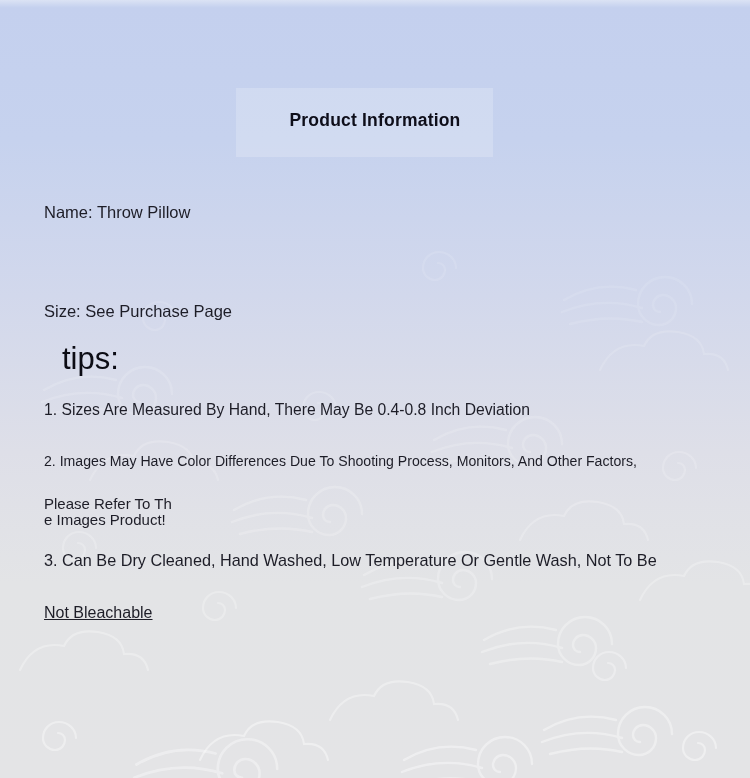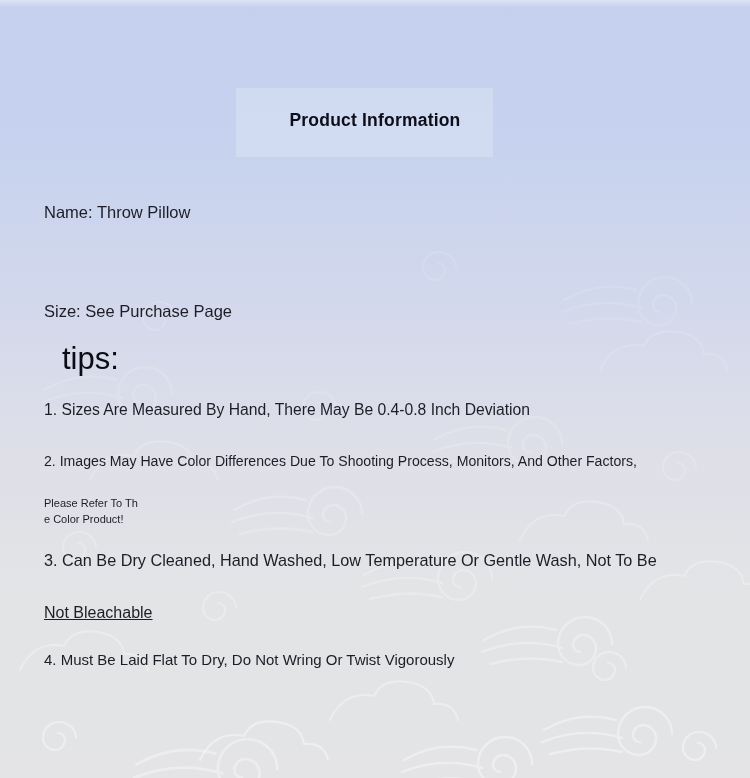--- a/index.html
+++ b/index.html
@@ -45,21 +45,21 @@
   .size-line{left:44px;top:302px;font-size:16.5px;}
   .tips-heading{
     position:absolute;left:44px;top:341px;
     font-family:Liberation Sans, sans-serif;
     font-size:31px;color:#0c0c14;margin-left:18px;
   }
   .tip-1{left:44px;top:401px;font-size:16px;transform:scaleX(0.98);transform-origin:0 50%;}
   .tip-2{left:44px;top:452px;font-size:15.5px;transform:scaleX(0.91);transform-origin:0 50%;}
   .tip-2-cont{
     position:absolute;left:44px;top:496px;
-    color:#1d1d27;font-size:11px;line-height:15.5px;
+    color:#1d1d27;font-size:15px;line-height:15.5px;
   }
   .tip-3{left:44px;top:551px;font-size:17px;transform:scaleX(0.955);transform-origin:0 50%;}
   .tip-3-cont{left:44px;top:604px;font-size:16px;text-decoration:underline;}
   .tip-4{left:44px;top:651px;font-size:15px;}
 </style>
 </head>
 <body>
 
 <div class="page">
 
@@ -116,22 +116,21 @@
   <div class="line size-line">Size: See Purchase Page</div>
 
   <div class="tips-heading">tips:</div>
 
   <div class="line tip-1">1. Sizes Are Measured By Hand, There May Be 0.4-0.8 Inch Deviation</div>
 
   <div class="line tip-2">2. Images May Have Color Differences Due To Shooting Process, Monitors, And Other Factors,</div>
 
   <div class="tip-2-cont">
     <div>Please Refer To Th</div>
-    <div>e Color Product!</div>
+    <div>e Images Product!</div>
   </div>
 
   <div class="line tip-3">3. Can Be Dry Cleaned, Hand Washed, Low Temperature Or Gentle Wash, Not To Be</div>
 
   <div class="line tip-3-cont">Not Bleachable</div>
 
-  <div class="line tip-4">4. Must Be Laid Flat To Dry, Do Not Wring Or Twist Vigorously</div>
 
 </div>
 
 </body></html>

